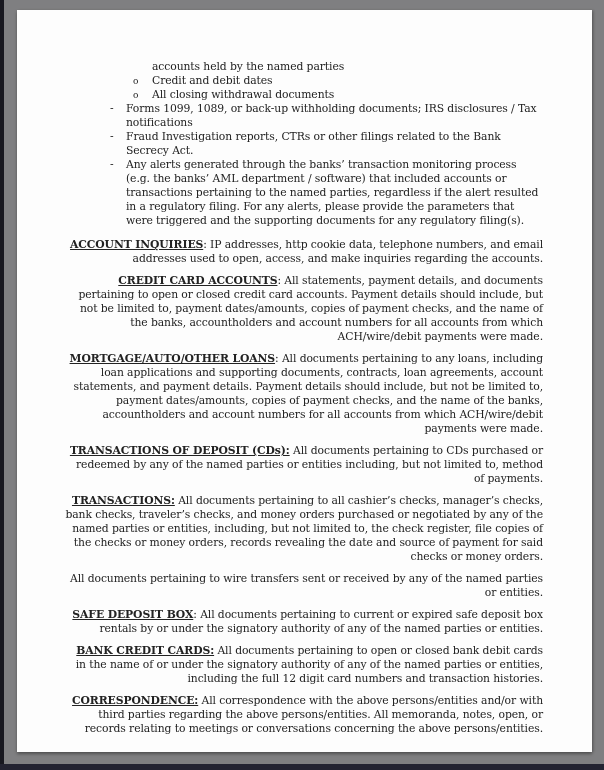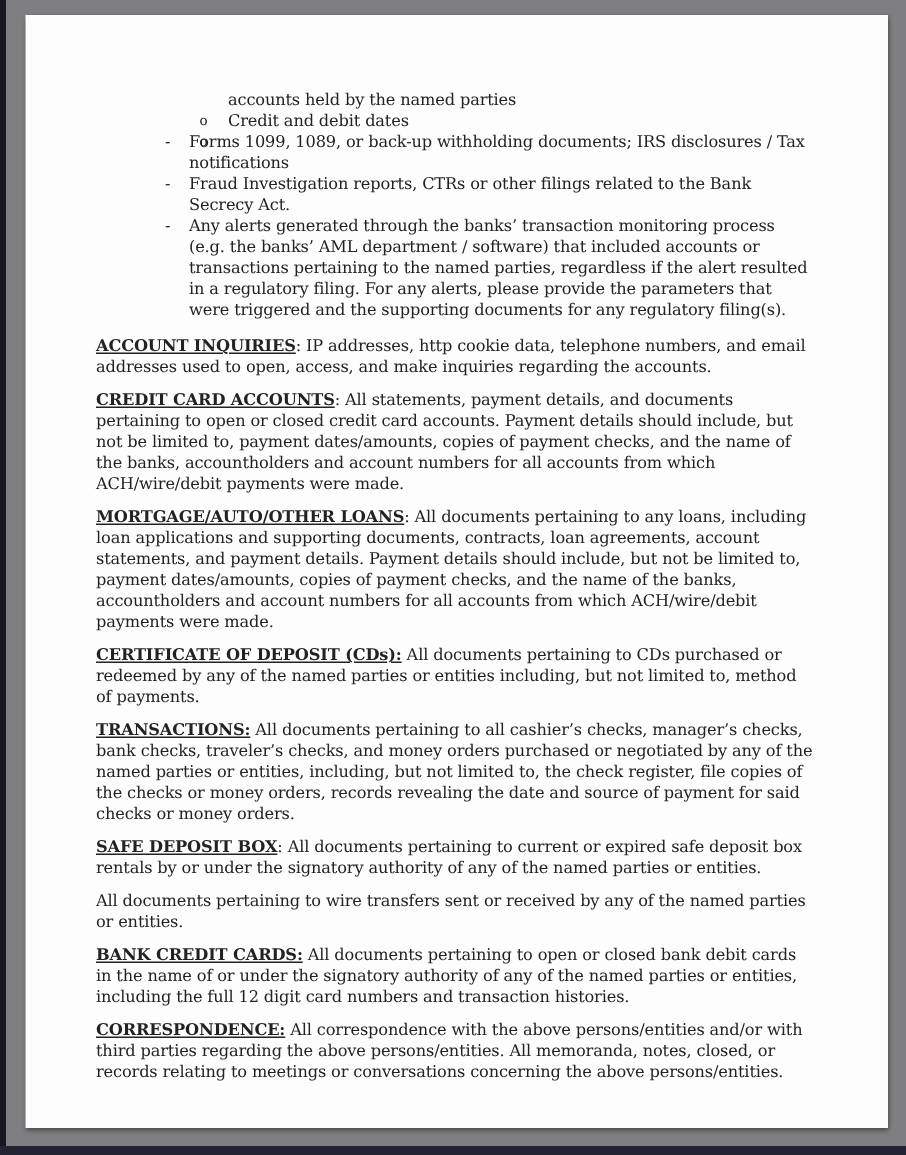--- a/index.html
+++ b/index.html
@@ -42,21 +42,21 @@
   .cont-line { padding-left: 88px; }
   .li { position: relative; }
   .li .marker {
     position: absolute;
     top: 0;
   }
   .li.circle { padding-left: 88px; }
   .li.circle .marker { left: 69px; font-size: 9px; }
   .li.dash { padding-left: 62px; }
   .li.dash .marker { left: 46px; }
-  p.section { margin: 8px 0 0 0; }
+  p.section { margin: 8px 0 0 0; text-align: right; }
   p.section.first { margin-top: 10px; }
   .head {
     font-weight: bold;
     text-decoration: underline;
     text-underline-offset: 1px;
   }
 </style>
 </head>
 <body>
 
@@ -67,20 +67,21 @@
   <div class="content">
 
     <div class="cont-line">accounts held by the named parties</div>
 
     <div class="li circle">
       <span class="marker">o</span>
       <span class="li-text">Credit and debit dates</span>
     </div>
     <div class="li circle">
       <span class="marker">o</span>
+      <span class="li-text">All closing withdrawal documents</span>
     </div>
 
     <div class="li dash">
       <span class="marker">-</span>
       <span class="li-text">Forms 1099, 1089, or back-up withholding documents; IRS disclosures / Tax notifications</span>
     </div>
     <div class="li dash">
       <span class="marker">-</span>
       <span class="li-text">Fraud Investigation reports, CTRs or other filings related to the Bank Secrecy Act.</span>
     </div>
@@ -88,26 +89,26 @@
       <span class="marker">-</span>
       <span class="li-text">Any alerts generated through the banks’ transaction monitoring process (e.g. the banks’ AML department / software) that included accounts or transactions pertaining to the named parties, regardless if the alert resulted in a regulatory filing.  For any alerts, please provide the parameters that were triggered and the supporting documents for any regulatory filing(s).</span>
     </div>
 
     <p class="section first"><span class="head">ACCOUNT INQUIRIES</span><span class="rest">: IP addresses, http cookie data, telephone numbers, and email addresses used to open, access, and make inquiries regarding the accounts.</span></p>
 
     <p class="section"><span class="head">CREDIT CARD ACCOUNTS</span><span class="rest">: All statements, payment details, and documents pertaining to open or closed credit card accounts.  Payment details should include, but not be limited to, payment dates/amounts, copies of payment checks, and the name of the banks, accountholders and account numbers for all accounts from which ACH/wire/debit payments were made.</span></p>
 
     <p class="section"><span class="head">MORTGAGE/AUTO/OTHER LOANS</span><span class="rest">: All documents pertaining to any loans, including loan applications and supporting documents, contracts, loan agreements, account statements, and payment details.  Payment details should include, but not be limited to, payment dates/amounts, copies of payment checks, and the name of the banks, accountholders and account numbers for all accounts from which ACH/wire/debit payments were made.</span></p>
 
-    <p class="section"><span class="head">CERTIFICATE OF DEPOSIT (CDs):</span><span class="rest"> All documents pertaining to CDs purchased or redeemed by any of the named parties or entities including, but not limited to, method of payments.</span></p>
+    <p class="section"><span class="head">TRANSACTIONS OF DEPOSIT (CDs):</span><span class="rest"> All documents pertaining to CDs purchased or redeemed by any of the named parties or entities including, but not limited to, method of payments.</span></p>
 
     <p class="section"><span class="head">TRANSACTIONS:</span><span class="rest"> All documents pertaining to all cashier’s checks, manager’s checks, bank checks, traveler’s checks, and money orders purchased or negotiated by any of the named parties or entities, including, but not limited to, the check register, file copies of the checks or money orders, records revealing the date and source of payment for said checks or money orders.</span></p>
 
+    <p class="section"><span class="head"></span><span class="rest">All documents pertaining to wire transfers sent or received by any of the named parties or entities.</span></p>
+
     <p class="section"><span class="head">SAFE DEPOSIT BOX</span><span class="rest">: All documents pertaining to current or expired safe deposit box rentals by or under the signatory authority of any of the named parties or entities.</span></p>
-
-    <p class="section"><span class="head"></span><span class="rest">All documents pertaining to wire transfers sent or received by any of the named parties or entities.</span></p>
 
     <p class="section"><span class="head">BANK CREDIT CARDS:</span><span class="rest"> All documents pertaining to open or closed bank debit cards in the name of or under the signatory authority of any of the named parties or entities, including the full 12 digit card numbers and transaction histories.</span></p>
 
-    <p class="section"><span class="head">CORRESPONDENCE:</span><span class="rest"> All correspondence with the above persons/entities and/or with third parties regarding the above persons/entities.  All memoranda, notes, closed, or records relating to meetings or conversations concerning the above persons/entities.</span></p>
+    <p class="section"><span class="head">CORRESPONDENCE:</span><span class="rest"> All correspondence with the above persons/entities and/or with third parties regarding the above persons/entities.  All memoranda, notes, open, or records relating to meetings or conversations concerning the above persons/entities.</span></p>
 
   </div>
 </div>
 
 </body></html>

